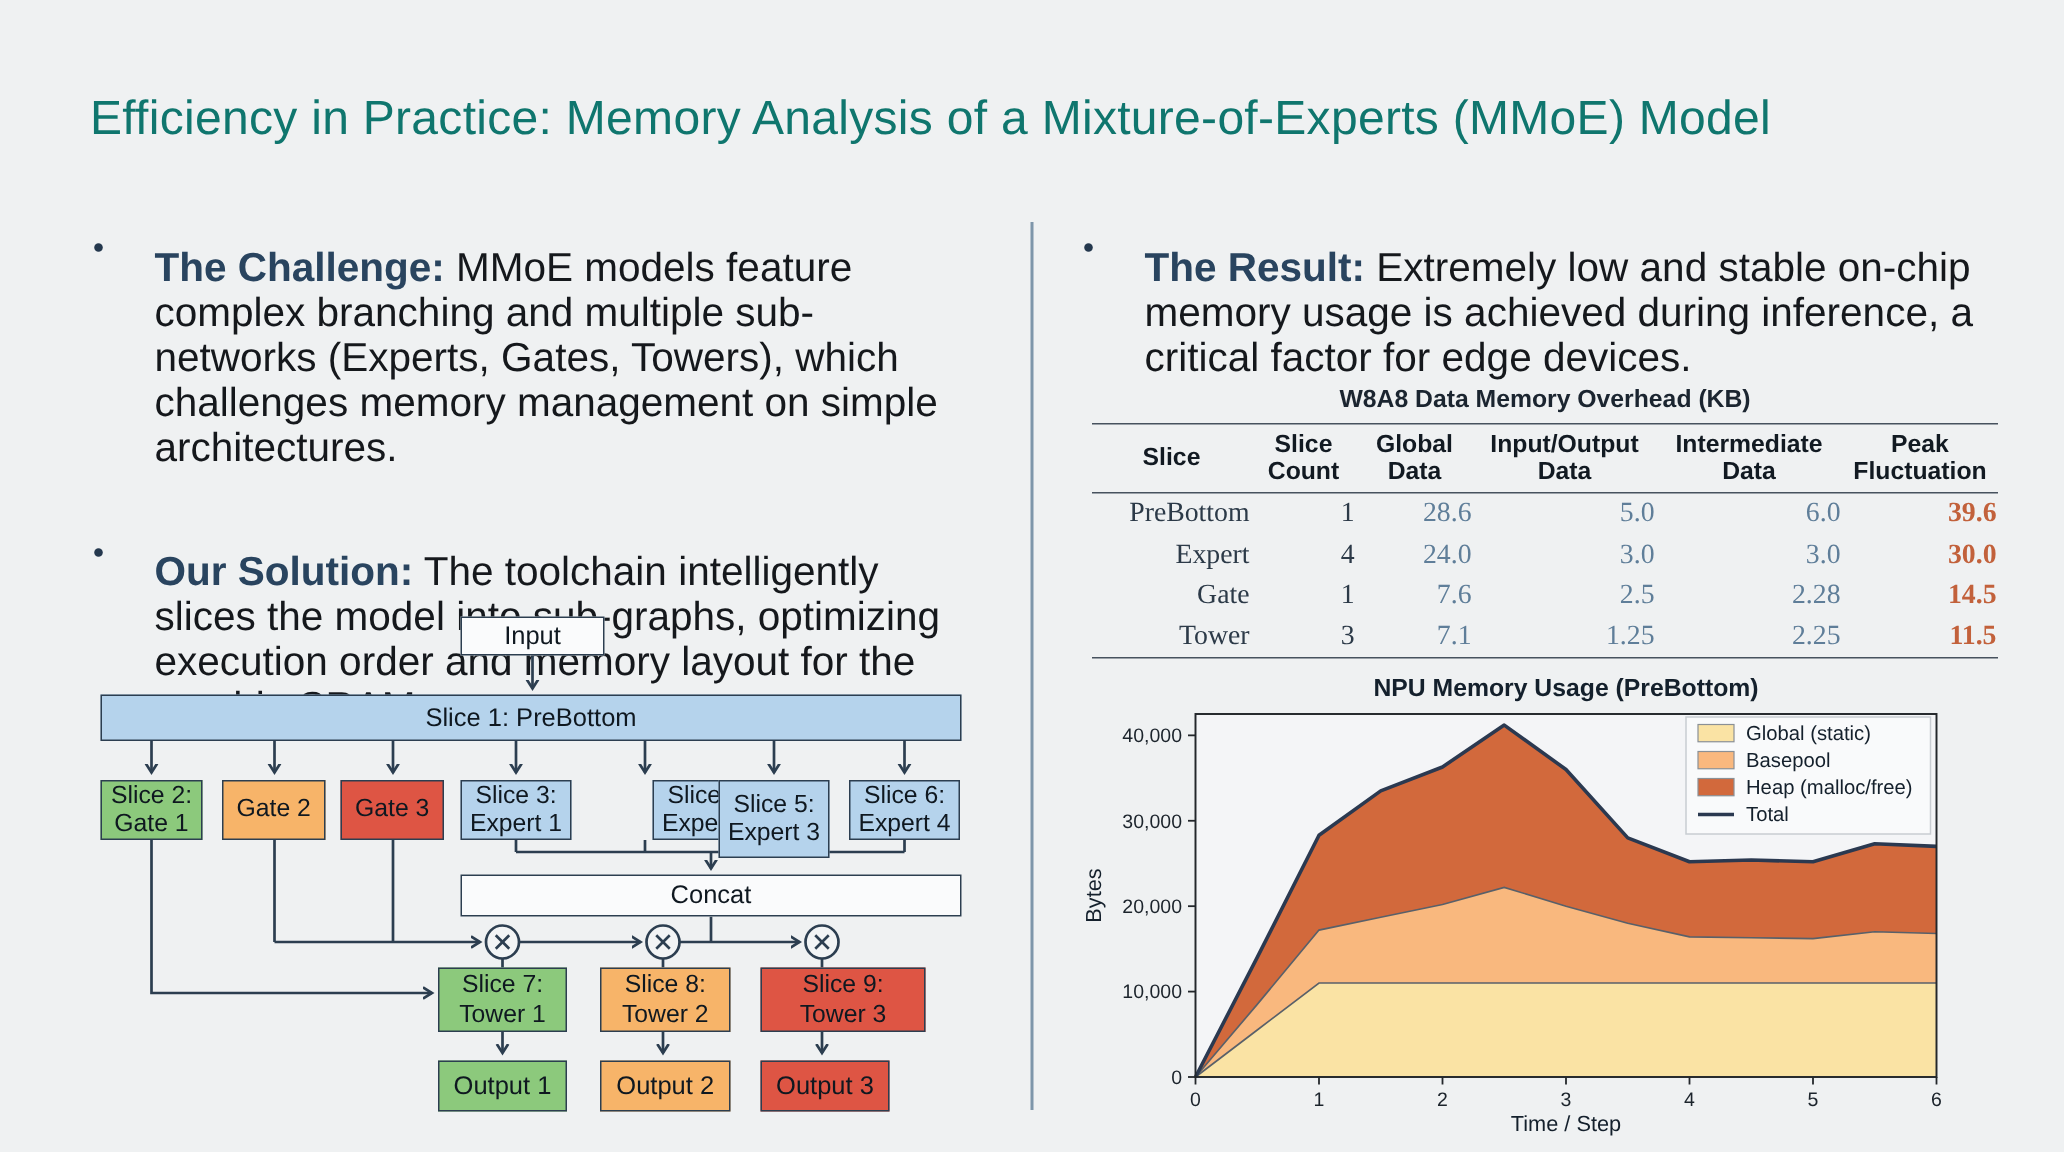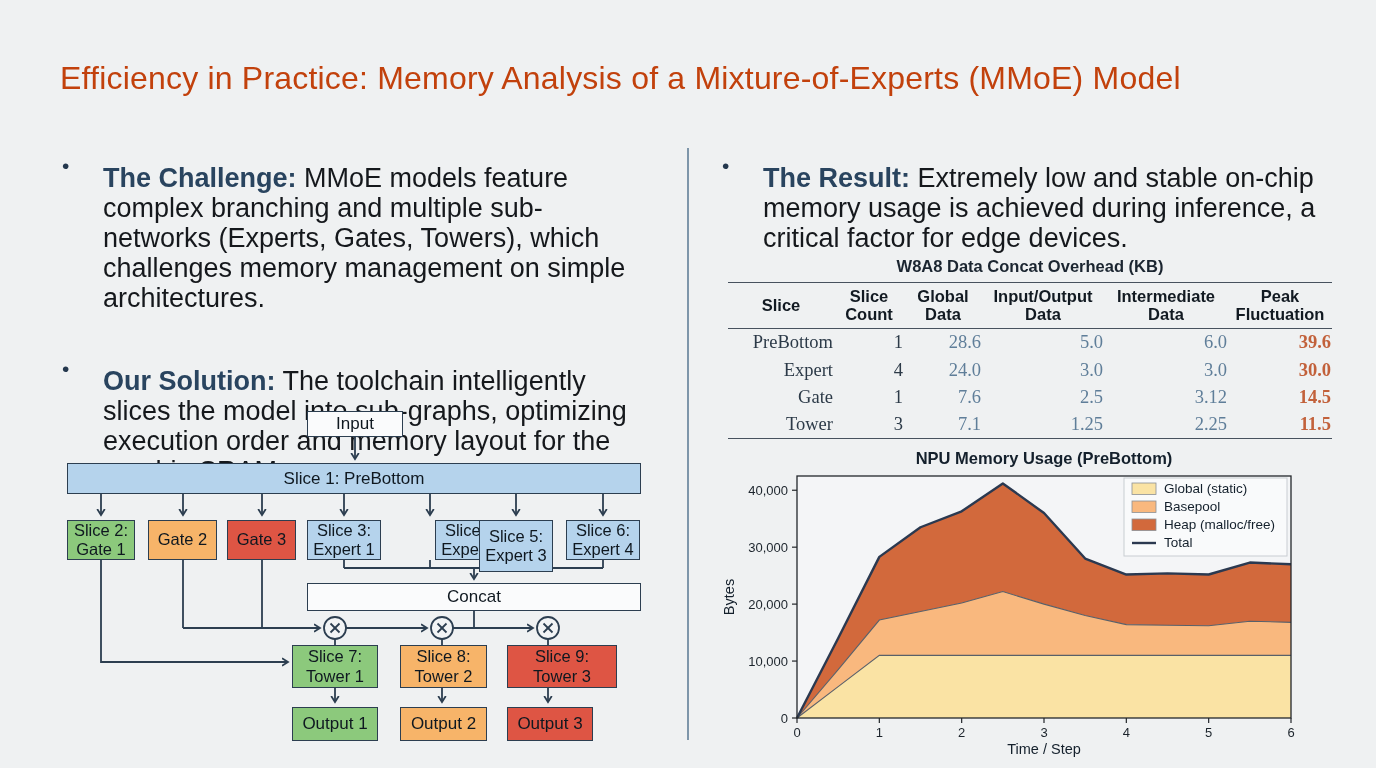--- a/index.html
+++ b/index.html
@@ -4,21 +4,21 @@
 <style>
   html,body{margin:0;padding:0;}
   body{
     width:1376px;height:768px;position:relative;overflow:hidden;
     background:#eff1f2;font-family:"Liberation Sans",sans-serif;color:#15181c;
   }
   .abs{position:absolute;}
   
   #slide-title{
     left:60px;top:60px;width:1290px;font-size:32px;font-weight:500;
-    color:#c2410c;letter-spacing:.2px;
+    color:#0f766e;letter-spacing:.2px;
   }
   
   .bullet{display:flex;margin-bottom:29px;}
   .bullet .dot{width:29px;flex:0 0 29px;color:#24384e;font-size:21px;line-height:30px;}
   .bullet .dot::before{content:"\2022";}
   .bullet p{margin:12px;font-size:27px;line-height:30px;color:#15181c;}
   .bullet b{color:#29445f;}
   #left-col{left:62px;top:151px;width:595px;}
   #right-col{left:722px;top:151px;width:612px;}
   
@@ -70,21 +70,21 @@
 <div class="abs" id="divider"></div>
 
 <div class="abs" id="right-col">
   <div class="bullet">
     <span class="dot"></span>
     <p><b>The Result:</b><span> Extremely low and stable on-chip memory usage is achieved during inference, a critical factor for edge devices.</span></p>
   </div>
 </div>
 
 <div class="abs" id="table-wrap">
-  <p id="table-title">W8A8 Data Concat Overhead (KB)</p>
+  <p id="table-title">W8A8 Data Memory Overhead (KB)</p>
   <table id="mem-table">
     <colgroup>
       <col style="width:106px">
         <col style="width:70px">
         <col style="width:78px">
       <col style="width:122px">
         <col style="width:124px">
         <col style="width:104px">
     </colgroup>
     <thead>
@@ -117,21 +117,21 @@
           <td class="c2">24.0</td>
           <td class="c3">3.0</td>
           <td class="c4">3.0</td>
           <td class="c5">30.0</td>
         </tr>
         <tr>
           <td class="c0">Gate</td>
           <td class="c1">1</td>
           <td class="c2">7.6</td>
           <td class="c3">2.5</td>
-          <td class="c4">3.12</td>
+          <td class="c4">2.28</td>
           <td class="c5">14.5</td>
         </tr>
         <tr>
           <td class="c0">Tower</td>
           <td class="c1">3</td>
           <td class="c2">7.1</td>
           <td class="c3">1.25</td>
           <td class="c4">2.25</td>
           <td class="c5">11.5</td>
         </tr>

